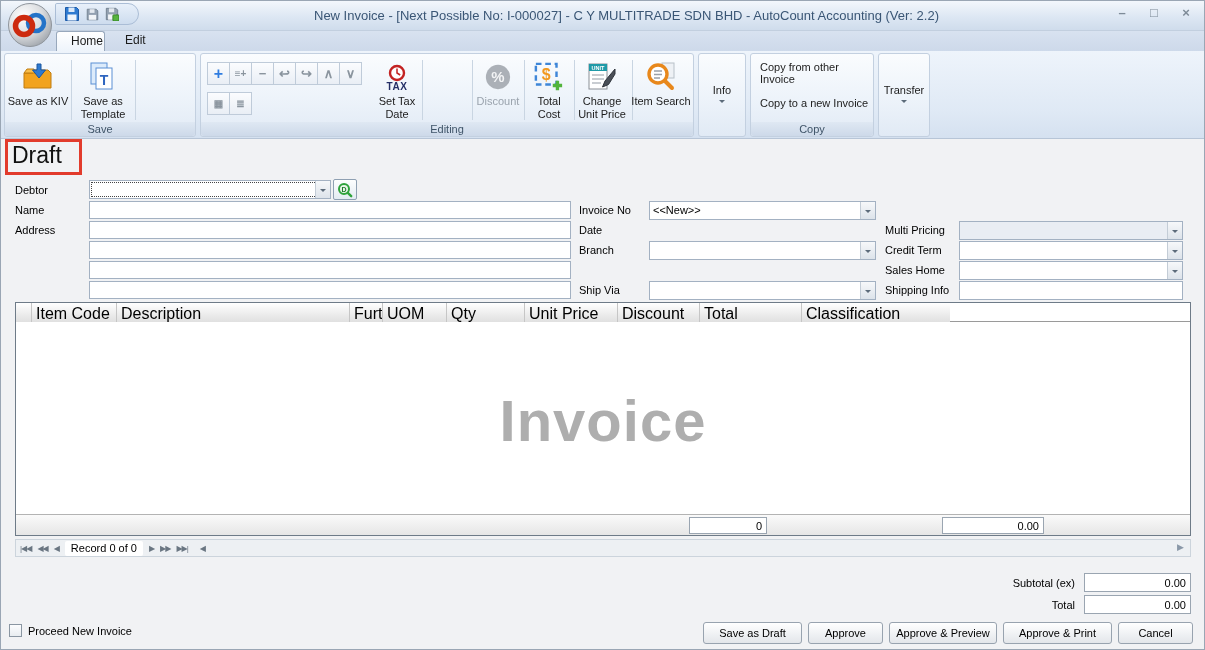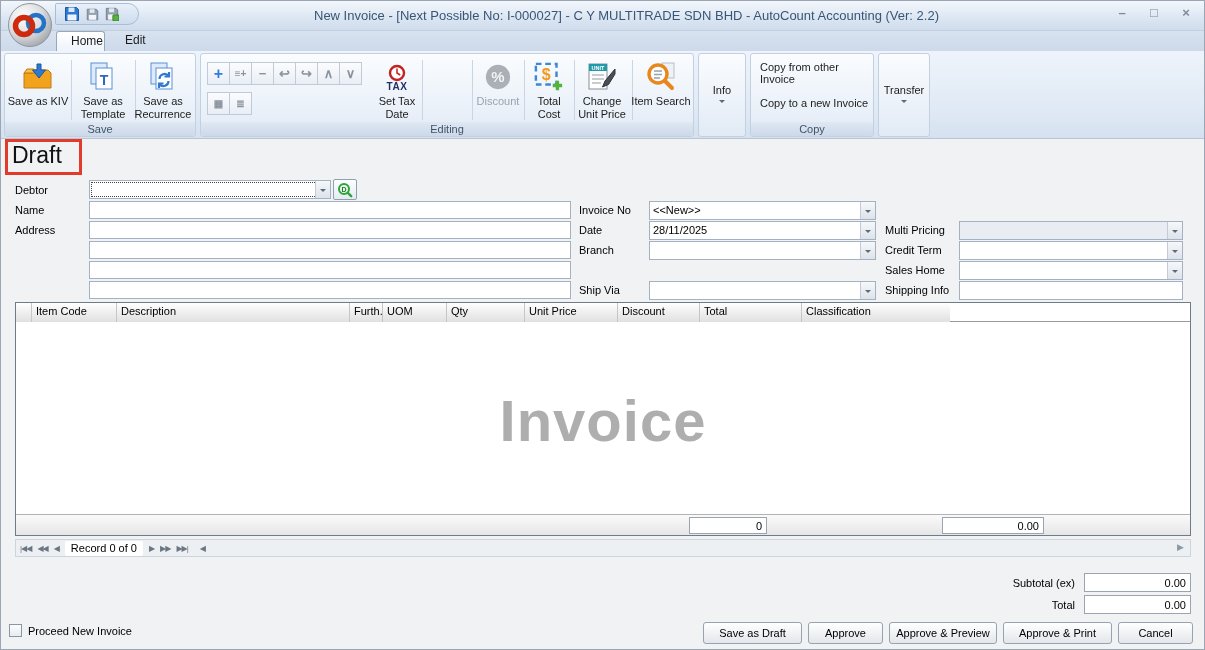--- a/index.html
+++ b/index.html
@@ -60,21 +60,21 @@
   .combo.focused{outline:1px dotted #444;outline-offset:-3px;}
   .combo.disabled{background:#e9edf3;}
   .combo.disabled .cv{color:#8c97a4;}
   .searchbtn{position:absolute;width:24px;height:21px;border:1px solid #8fa0b2;border-radius:2px;
     background:linear-gradient(#fdfefe,#e3ebf2);display:flex;align-items:center;justify-content:center;}
 
   
   .grid{position:absolute;left:14px;top:301px;width:1176px;height:234px;border:1px solid #6e7b88;background:#fff;}
   .ghead{position:absolute;left:0;top:0;right:0;height:19px;display:flex;border-bottom:1px solid #9a9a9a;}
   .gh{height:19px;background:linear-gradient(#ffffff,#ececec 60%,#e0e0e0);border-right:1px solid #c6c6c6;
-    font-size:11px;color:#000;padding:2px 8px 0 4px;white-space:nowrap;overflow:hidden;}
+    font-size:16px;color:#000;padding:2px 8px 0 4px;white-space:nowrap;overflow:hidden;}
   .gbody{position:absolute;left:0;top:19px;right:0;bottom:21px;background:#fff;overflow:hidden;}
   .watermark{position:absolute;left:0;right:0;top:34%;text-align:center;font-size:58px;font-weight:bold;
     color:#aeaeae;letter-spacing:1px;}
   .gfoot{position:absolute;left:0;right:0;bottom:0;height:21px;background:linear-gradient(#fafafa,#e6e6e6);
     border-top:1px solid #b3b3b3;}
   .fbox{position:absolute;top:2px;height:17px;background:#fff;border:1px solid #9aa5b1;font-size:11px;
     text-align:right;padding:2px 4px 0 0;}
 
   
   .navbar{position:absolute;left:14px;top:538px;width:1176px;height:18px;background:#edf0f3;
@@ -167,33 +167,20 @@
         <span class="ric">
           <svg width="30" height="32" viewBox="0 0 30 32">
             <rect x="3" y="2" width="16" height="21" fill="#dcebfb" stroke="#5b8fd4"></rect>
             <rect x="8" y="7" width="16" height="21" fill="#ffffff" stroke="#5b8fd4"></rect>
             <text x="16" y="24" font-size="14" font-weight="bold" fill="#2f66c0" text-anchor="middle">T</text>
           </svg>
         </span>
         <span>Save as Template</span>
       </div>
       <div class="vsep" style="left:130px;"></div>
-      <div class="rbtn" style="left:126px;width:64px;">
-        <span class="ric">
-          <svg width="30" height="32" viewBox="0 0 30 32">
-            <rect x="3" y="2" width="16" height="21" fill="#dcebfb" stroke="#5b8fd4"></rect>
-            <rect x="8" y="7" width="16" height="21" fill="#ffffff" stroke="#5b8fd4"></rect>
-            <path d="M11.5 18a5 5 0 0 1 9-3" fill="none" stroke="#2f7ad0" stroke-width="2.2"></path>
-            <path d="M21 11v4.5h-4.5" fill="none" stroke="#2f7ad0" stroke-width="2.2"></path>
-            <path d="M20.5 20a5 5 0 0 1-9 3" fill="none" stroke="#2f7ad0" stroke-width="2.2"></path>
-            <path d="M11 27v-4.5h4.5" fill="none" stroke="#2f7ad0" stroke-width="2.2"></path>
-          </svg>
-        </span>
-        <span>Save as Recurrence</span>
-      </div>
       <div class="glabel">Save</div>
     </div>
 
     <div class="rgroup" style="left:199px;width:494px;">
       <div class="minibar" style="left:7px;top:8px;">
         <div class="mbtn blue">+</div>
         <div class="mbtn small-glyph">≡+</div>
         <div class="mbtn">−</div>
         <div class="mbtn">↩</div>
         <div class="mbtn">↪</div>
@@ -307,24 +294,20 @@
   <input class="tb" style="left: 88px; top: 260px; width: 482px;">
   <input class="tb" style="left: 88px; top: 280px; width: 482px;">
 
   <div class="lbl" style="left:578px;top:203px;">Invoice No</div>
   <div class="combo" style="left:648px;top:200px;width:227px;">
     <span class="cv">&lt;&lt;New&gt;&gt;</span>
     <span class="ca"></span>
   </div>
 
   <div class="lbl" style="left:578px;top:223px;">Date</div>
-  <div class="combo" style="left:648px;top:220px;width:227px;">
-    <span class="cv">28/11/2025</span>
-    <span class="ca"></span>
-  </div>
 
   <div class="lbl" style="left:578px;top:243px;">Branch</div>
   <div class="combo" style="left:648px;top:240px;width:227px;">
     <span class="cv"></span>
     <span class="ca"></span>
   </div>
 
   <div class="lbl" style="left:578px;top:283px;">Ship Via</div>
   <div class="combo" style="left:648px;top:280px;width:227px;">
     <span class="cv"></span>

